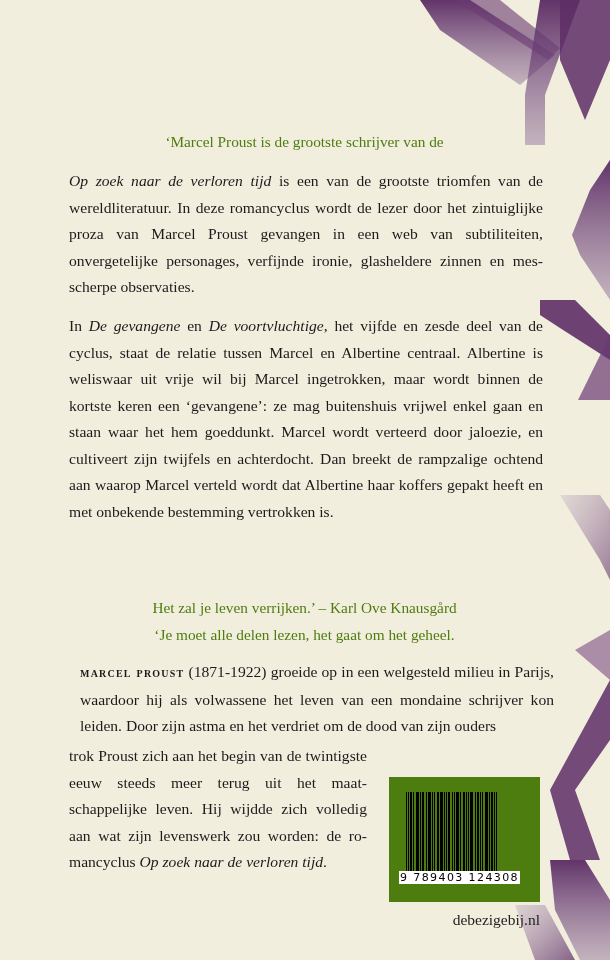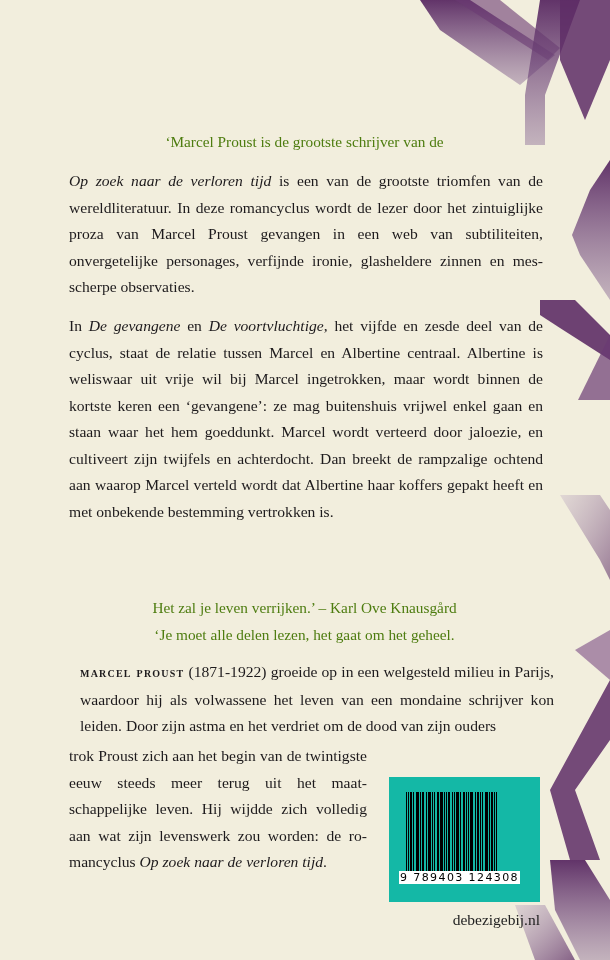--- a/index.html
+++ b/index.html
@@ -4,21 +4,21 @@
 <style>
   html, body { margin:0; padding:0; }
   body { width:610px; height:960px; background:#f2eedd; position:relative; overflow:hidden;
          font-family:"Liberation Serif", "DejaVu Serif", serif; color:#1d1a1c; }
   .deco { position:absolute; left:0; top:0; width:610px; height:960px; pointer-events:none; }
   .quote { text-align:center; color:#4d7c0f; font-size:15.3px; line-height:27px; position:absolute; left:69px; width:471px; }
   .body-p { text-align:justify; font-size:15.6px; line-height:26.5px; position:absolute; left:69px; width:474px; }
   .body-p i { font-style:italic; }
   .sc { font-variant:small-caps; letter-spacing:1.2px; font-weight:bold; font-size:14px; }
   .bio-narrow { position:absolute; left:69px; width:298px; text-align:justify; font-size:15.6px; line-height:26.5px; }
-  .barcode-box { position:absolute; left:389px; top:777px; width:151px; height:125px; background:#14b8a6; }
+  .barcode-box { position:absolute; left:389px; top:777px; width:151px; height:125px; background:#4d7c0f; }
   .bars { position:absolute; left:17px; top:15px; width:117px; height:100px; display:flex; align-items:flex-start; }
   .bars span { display:block; height:92px; background:#000; margin-right:1px; }
   .bar-digits { position:absolute; left:10px; top:94px; font-family:"DejaVu Sans", sans-serif; font-size:11px; letter-spacing:1.4px; color:#000; background:#fff; padding:0 1px; }
   .site { position:absolute; left:389px; width:151px; top:911px; text-align:right; font-size:15.5px; color:#222; }
 </style>
 </head>
 <body>
 
 <svg class="deco" viewBox="0 0 610 960">
   <defs>

